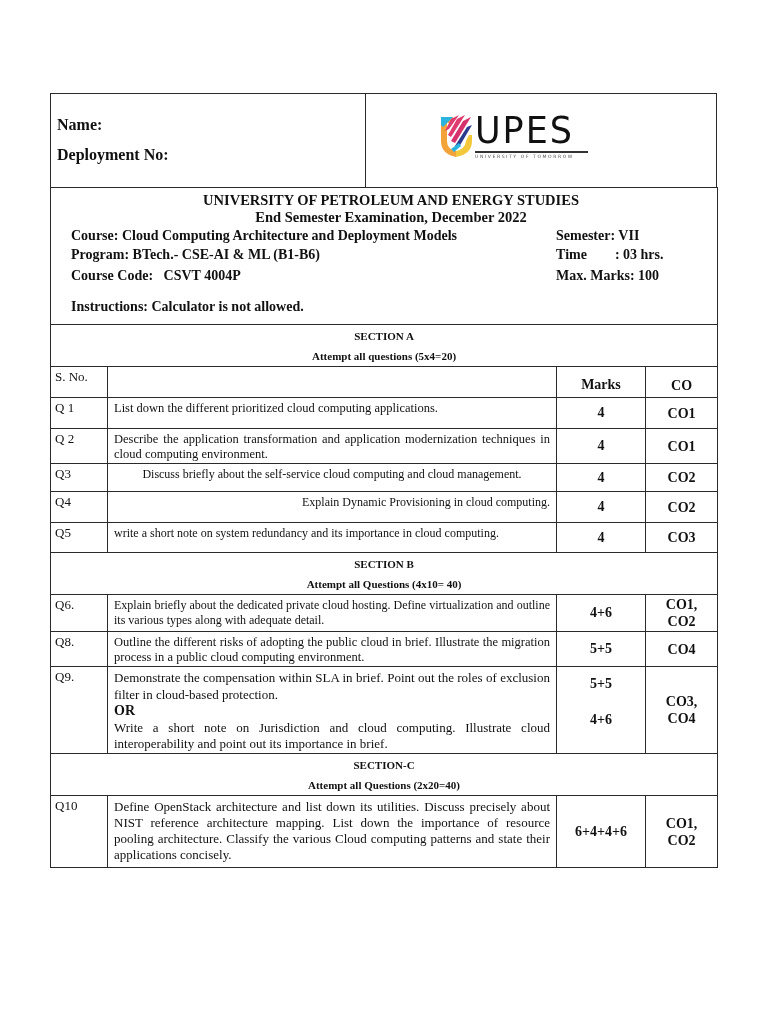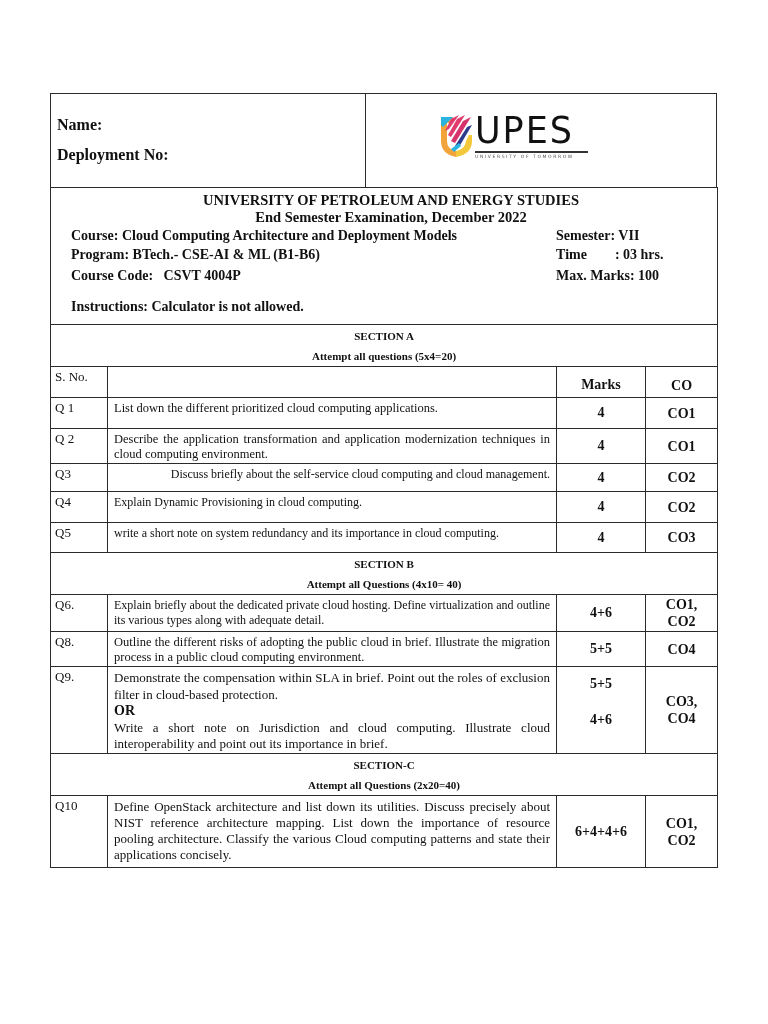--- a/index.html
+++ b/index.html
@@ -122,27 +122,27 @@
       <td class="c4">CO1</td>
     </tr>
     <tr style="height:35px">
       <td class="c1">Q 2</td>
       <td class="c2">Describe the application transformation and application modernization techniques in cloud computing environment.</td>
       <td class="c3">4</td>
       <td class="c4">CO1</td>
     </tr>
     <tr style="height:28px">
       <td class="c1">Q3</td>
-      <td class="c2 small" style="text-align:right">Discuss briefly about the self-service cloud computing and cloud management.</td>
+      <td class="c2 small" style="text-align:center">Discuss briefly about the self-service cloud computing and cloud management.</td>
       <td class="c3">4</td>
       <td class="c4">CO2</td>
     </tr>
     <tr style="height:31px">
       <td class="c1">Q4</td>
-      <td class="c2 small" style="text-align:left">Explain Dynamic Provisioning in cloud computing.</td>
+      <td class="c2 small" style="text-align:right">Explain Dynamic Provisioning in cloud computing.</td>
       <td class="c3">4</td>
       <td class="c4">CO2</td>
     </tr>
     <tr style="height:30px">
       <td class="c1">Q5</td>
       <td class="c2 small" style="text-align:left">write a short note on system redundancy and its importance in cloud computing.</td>
       <td class="c3">4</td>
       <td class="c4">CO3</td>
     </tr>
 

